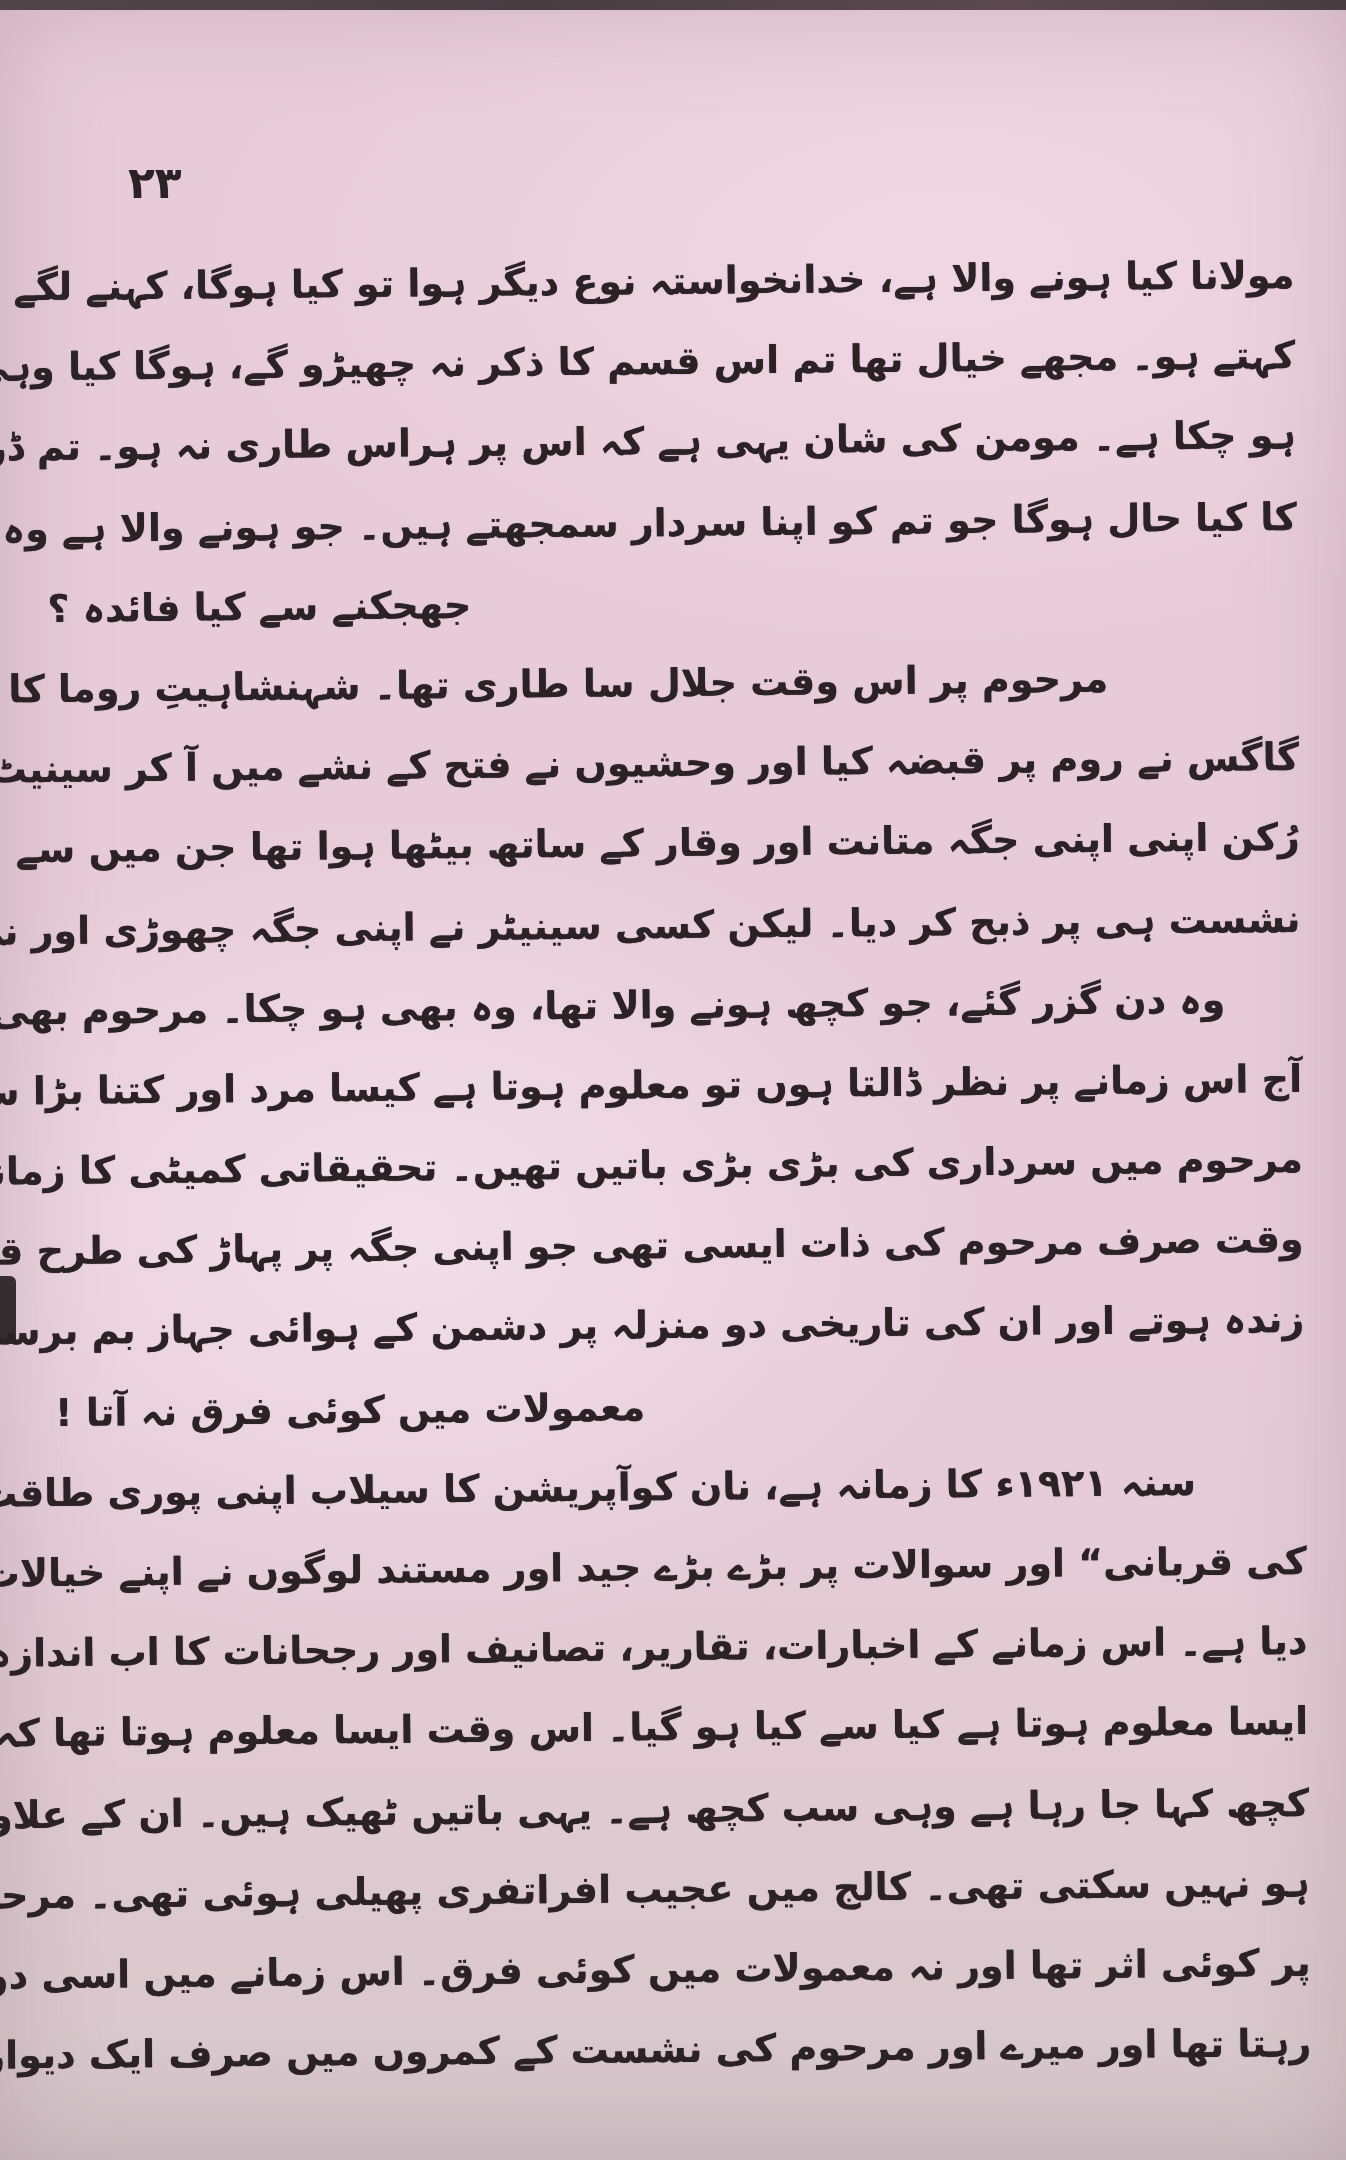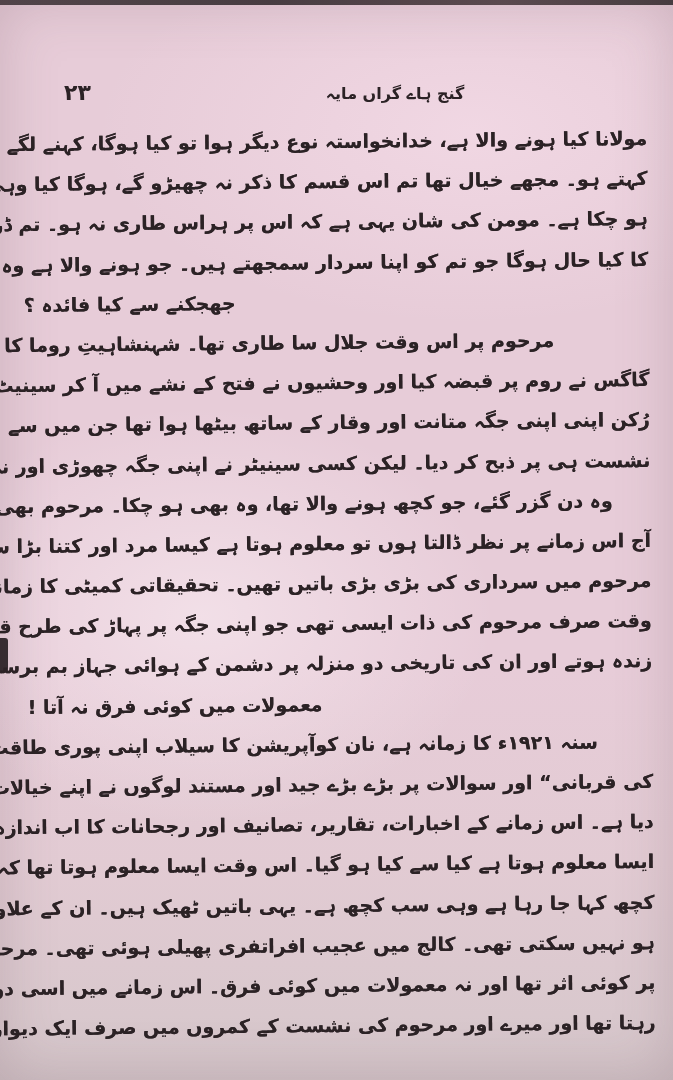--- a/index.html
+++ b/index.html
@@ -66,21 +66,20 @@
 </style>
 </head>
 <body>
 
 <div class="page">
   <div class="top-edge"></div>
   <div class="left-edge-mark"></div>
 
   <div class="header">
     <div class="page-number">۲۳</div>
-    <div class="page-title">گنج ہاے گراں مایہ</div>
   </div>
 
   <div class="page-body">
       <div class="line">مولانا کیا ہونے والا ہے، خدانخواستہ نوع دیگر ہوا تو کیا ہوگا، کہنے لگے رشید! تم بھی ایسا</div>
       <div class="line">کہتے ہو۔ مجھے خیال تھا تم اس قسم کا ذکر نہ چھیڑو گے، ہوگا کیا وہی ہوگا جو ازل سے تقدیر</div>
       <div class="line">ہو چکا ہے۔ مومن کی شان یہی ہے کہ اس پر ہراس طاری نہ ہو۔ تم ڈرو گے تو ان لوگوں</div>
       <div class="line">کا کیا حال ہوگا جو تم کو اپنا سردار سمجھتے ہیں۔ جو ہونے والا ہے وہ تو ہو چکا ہے پھر ڈرنے</div>
       <div class="line short">جھجکنے سے کیا فائدہ ؟</div>
       <div class="line indent-lg">مرحوم پر اس وقت جلال سا طاری تھا۔ شہنشاہیتِ روما کا وہ عہد یاد آ گیا جب</div>
       <div class="line">گاگس نے روم پر قبضہ کیا اور وحشیوں نے فتح کے نشے میں آ کر سینیٹ کا رُخ کیا جہاں کا ہر</div>

